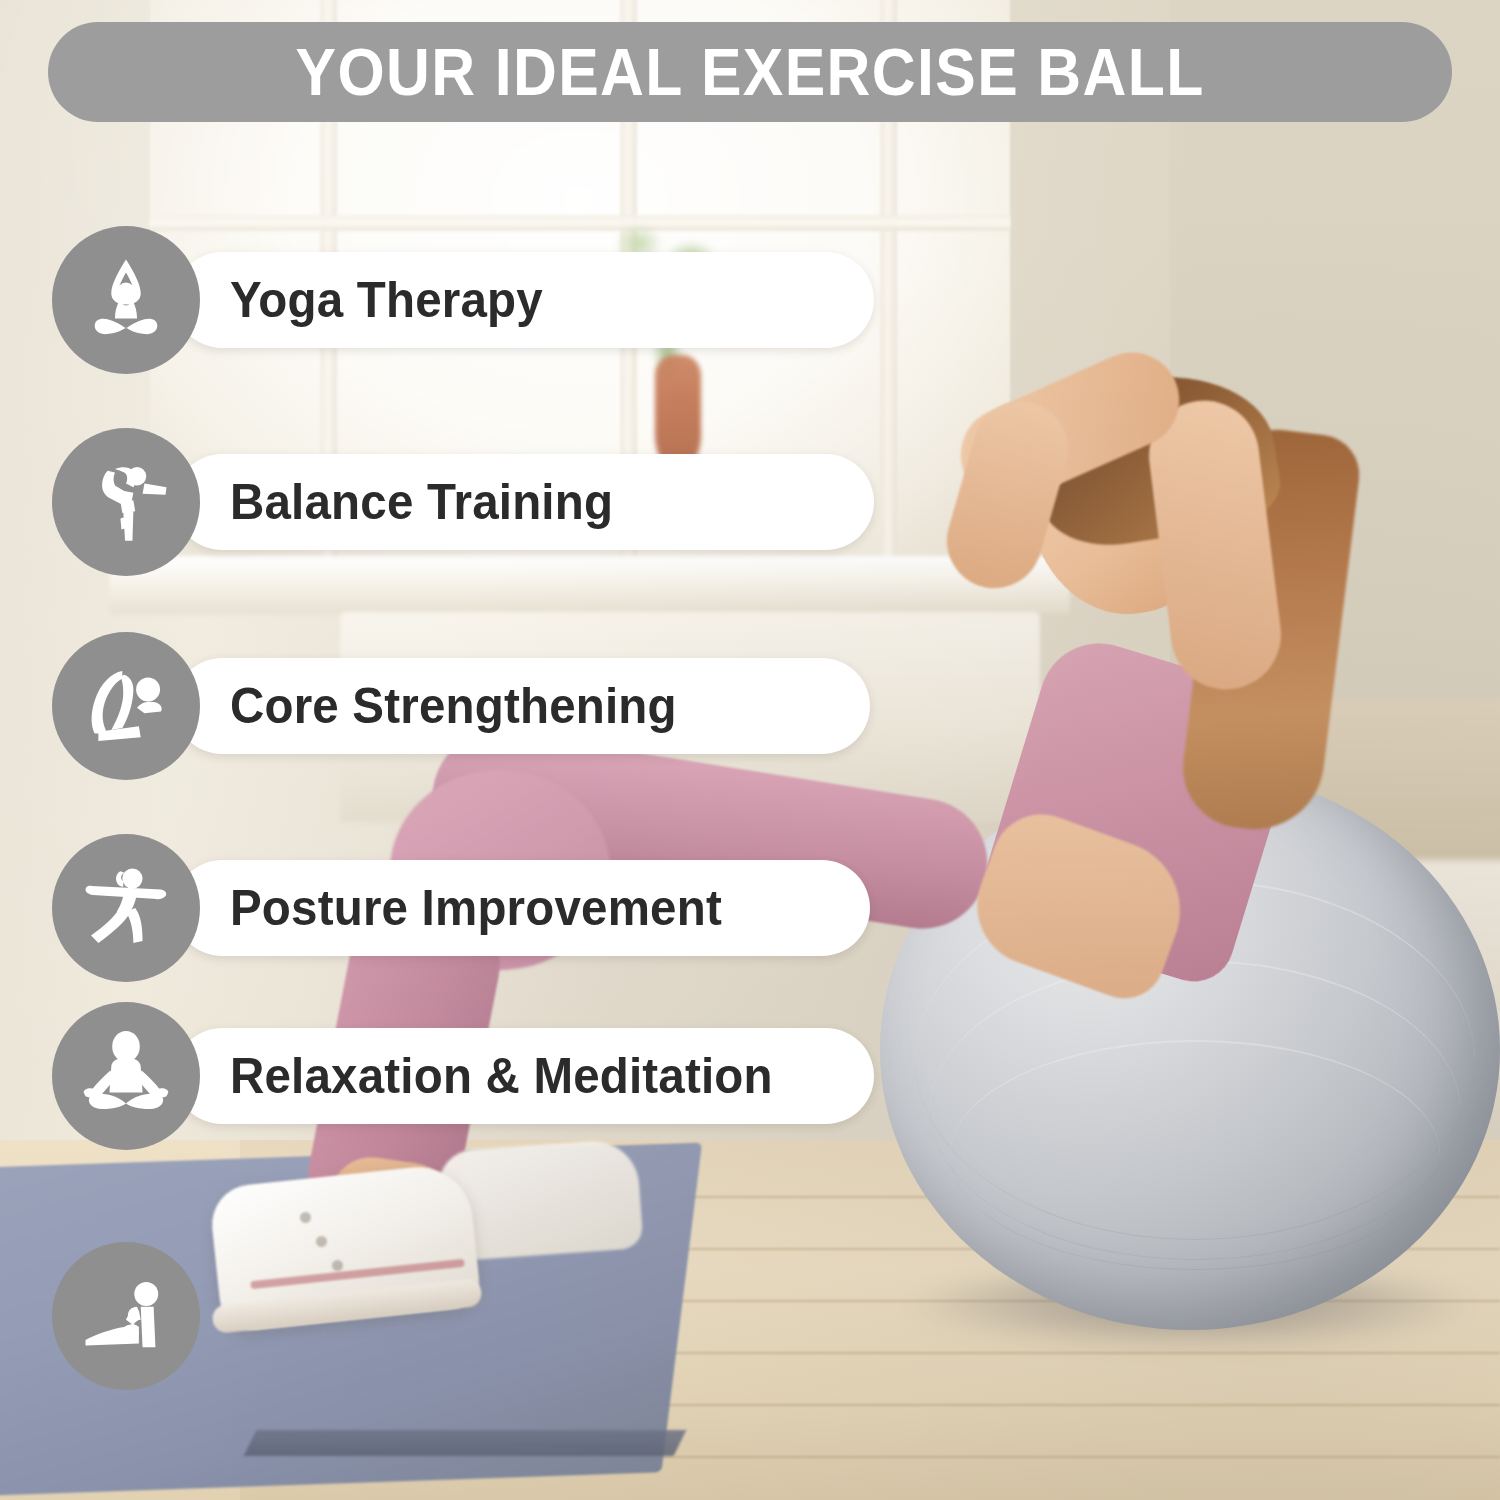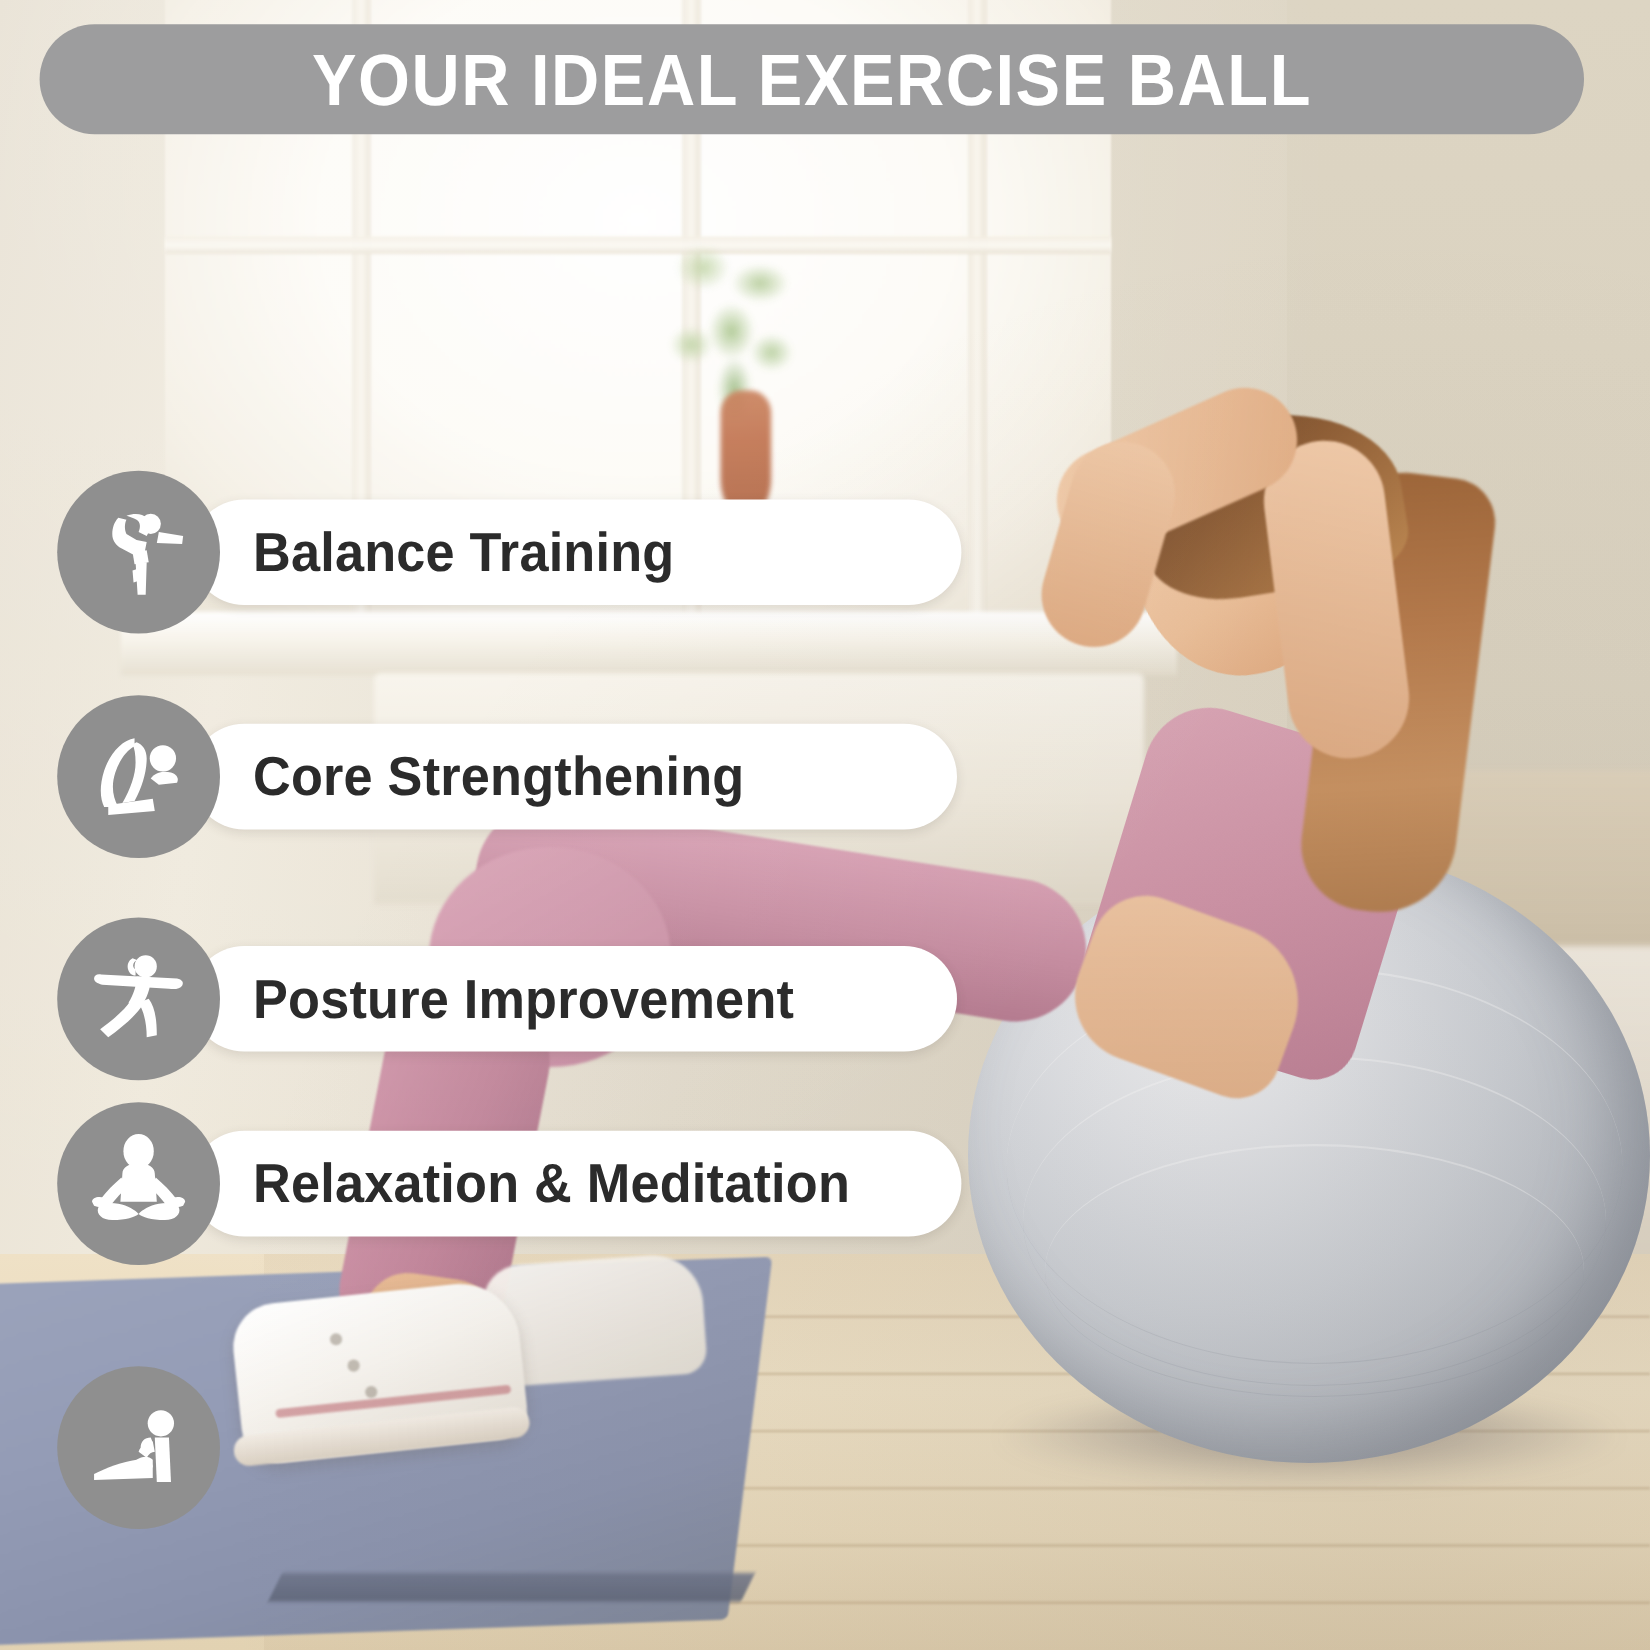--- a/index.html
+++ b/index.html
@@ -259,21 +259,21 @@
   .photo-grain {
     position:absolute; inset:0;
     background:
       radial-gradient(ellipse at 20% 10%, rgba(255,255,255,.22) 0%, rgba(255,255,255,0) 55%),
       radial-gradient(ellipse at 85% 90%, rgba(120,110,100,.12) 0%, rgba(120,110,100,0) 60%);
     pointer-events:none;
   }
 
   
   .banner {
-    position:absolute; left:36px; top:22px; width:1404px; height:100px;
+    position:absolute; left:48px; top:22px; width:1404px; height:100px;
     background:#9d9d9e;
     border-radius:50px;
     display:flex; align-items:center; justify-content:center;
   }
   .banner-text {
     color:#ffffff;
     font-family:"Liberation Sans", sans-serif;
     font-weight:bold;
     font-size:66px;
     letter-spacing:1.5px;
@@ -381,20 +381,33 @@
     <div class="arm-near"></div>
     <div class="forearm-near"></div>
 
     <div class="photo-grain"></div>
   </div>
 
   <div class="banner">
     <div class="banner-text">YOUR IDEAL EXERCISE BALL</div>
   </div>
 
+  <div class="feature r0">
+    <div class="f-icon">
+      <svg viewBox="0 0 100 100" aria-hidden="true">
+        <path d="M50 6 C40 22 34 34 34 43 C34 50 40 55 50 55 C60 55 66 50 66 43 C66 34 60 22 50 6 Z M50 20 C55 29 59 37 59 43 C59 47 55 50 50 50 C45 50 41 47 41 43 C41 37 45 29 50 20 Z"></path>
+        <circle cx="50" cy="41" r="10"></circle>
+        <path d="M43 50 C40 56 38 62 38 70 L62 70 C62 62 60 56 57 50 C55 54 52 56 50 56 C48 56 45 54 43 50 Z"></path>
+        <path d="M16 78 C16 72 22 69 30 71 C38 73 45 77 50 81 C55 77 62 73 70 71 C78 69 84 72 84 78 C84 84 78 88 70 87 C60 86 54 83 50 80 C46 83 40 86 30 87 C22 88 16 84 16 78 Z"></path>
+      </svg>
+    </div>
+    <div class="f-pill" style="width:700px">
+      <span class="f-label">Yoga Therapy</span>
+    </div>
+  </div>
 
   <div class="feature r1">
     <div class="f-icon">
       <svg viewBox="0 0 100 100" aria-hidden="true">
         <circle cx="62" cy="22" r="10"></circle>
         <path d="M70 30 L94 34 L93 42 L68 41 Z"></path>
         <path d="M30 16 C26 20 24 26 24 32 C24 38 27 42 31 45 L44 52 L56 50 L58 40 L48 38 L38 32 C36 28 36 22 38 18 Z"></path>
         <path d="M38 14 C46 11 54 12 58 16 C62 20 62 28 58 34 L50 30 C52 26 52 20 48 18 C45 16 41 15 38 14 Z"></path>
         <path d="M44 50 L58 48 L60 60 L46 62 Z"></path>
         <path d="M47 60 L58 60 L57 92 L49 92 Z"></path>

